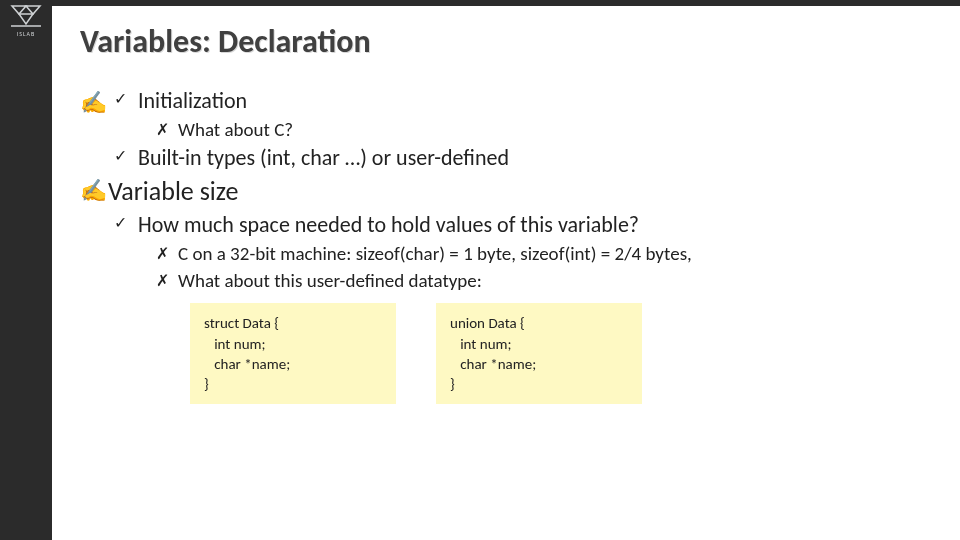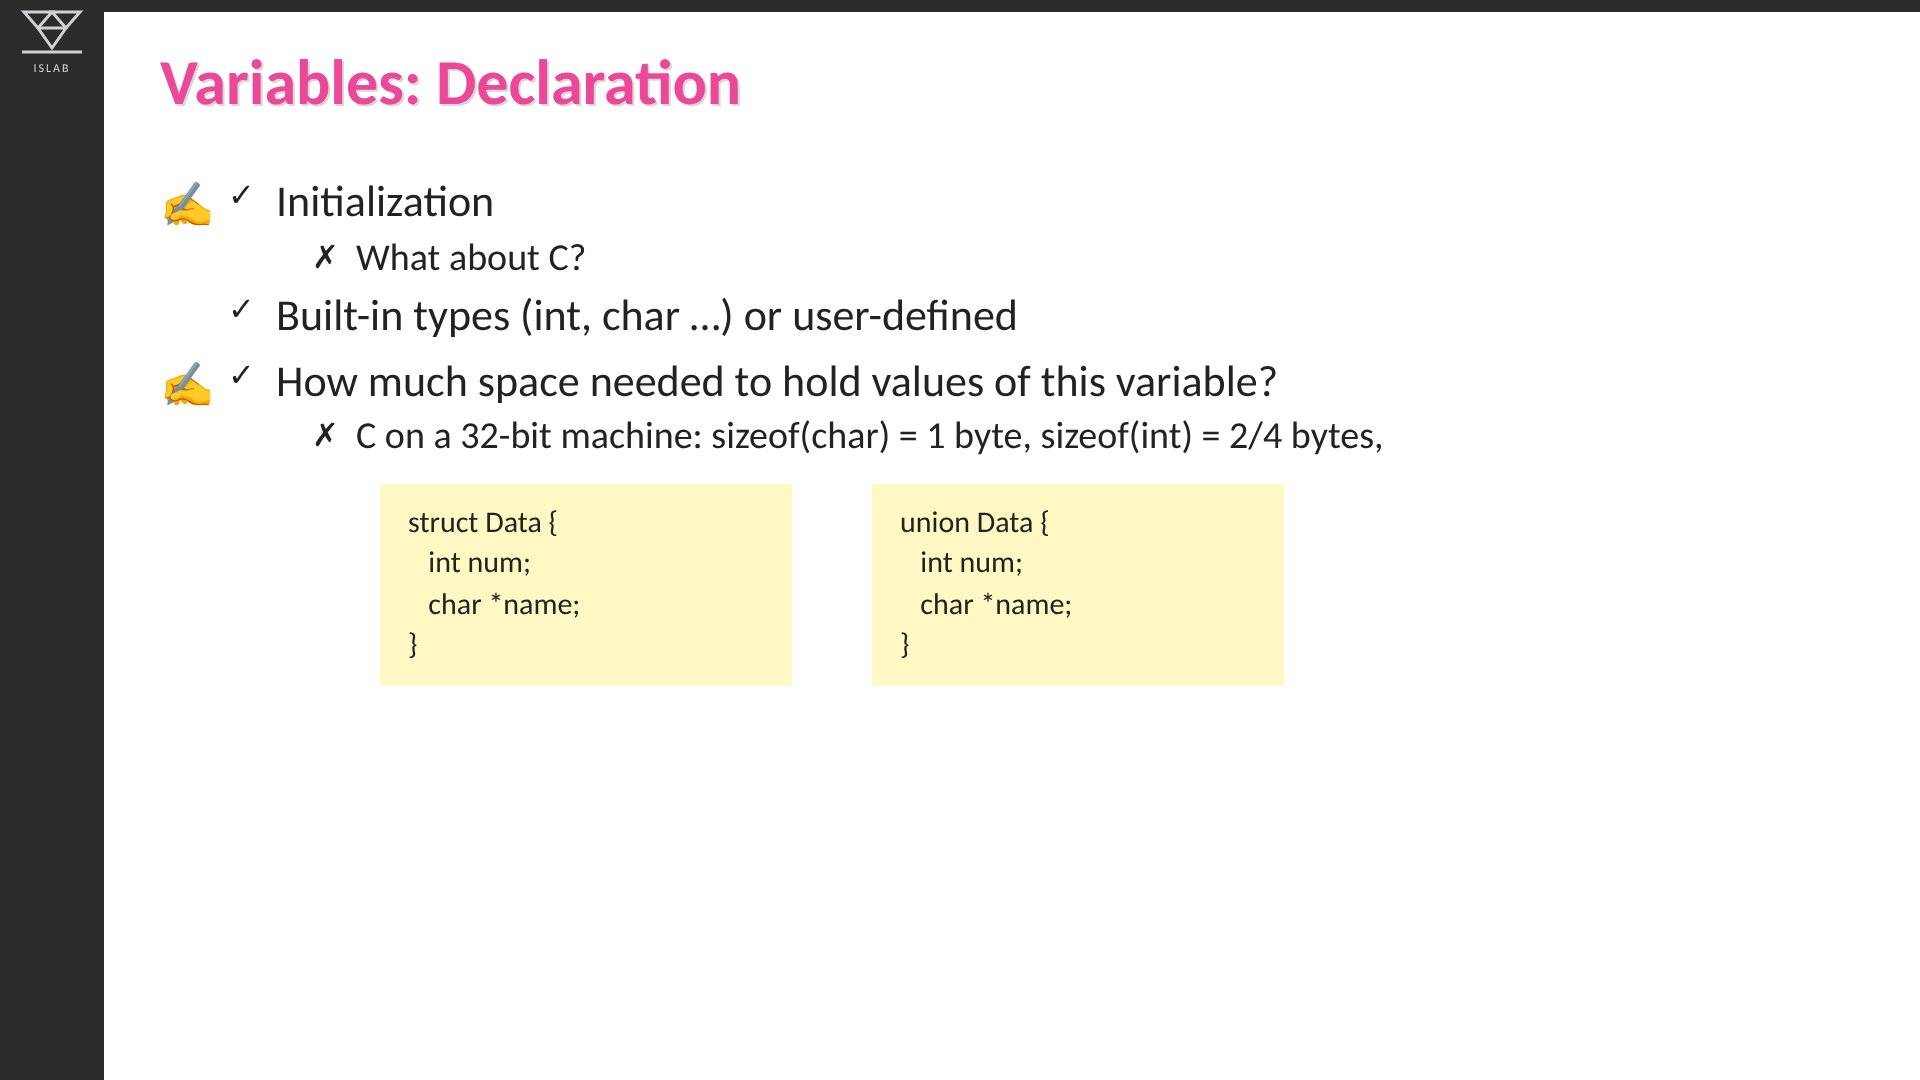--- a/index.html
+++ b/index.html
@@ -50,21 +50,21 @@
     left: 80px;
     top: 22px;
     right: 20px;
     color: #222;
   }
   .title {
     font-size: 32px;
     font-weight: 700;
     margin: 0 0 26px 0;
     text-shadow: 1px 1px 0 #d8d8d8;
-    color: #ec4899;
+    color: #404040;
   }
   ul {
     list-style: none;
     margin: 0;
     padding: 0;
   }
   .lvl1 > li {
     font-size: 26px;
     line-height: 1.25;
     margin-bottom: 2px;
@@ -157,27 +157,29 @@
             <span>Initialization</span>
             <ul class="lvl3">
               <li>What about C?</li>
             </ul>
           </li>
           <li>Built-in types (int, char …) or user-defined</li>
         </ul>
       </li>
 
       <li>
+        <span>Variable size</span>
         <ul class="lvl2">
           <li>
             <span>How much space needed to hold values of this variable?</span>
             <ul class="lvl3">
               <li>
                 <span>C on a 32-bit machine: sizeof(char) = 1 byte, sizeof(int) = 2/4 bytes,</span>
               </li>
+              <li>What about this user-defined datatype:</li>
             </ul>
           </li>
         </ul>
       </li>
     </ul>
 
     <div class="code-row">
       <div class="code-block">struct Data {
    int num;
    char *name;

